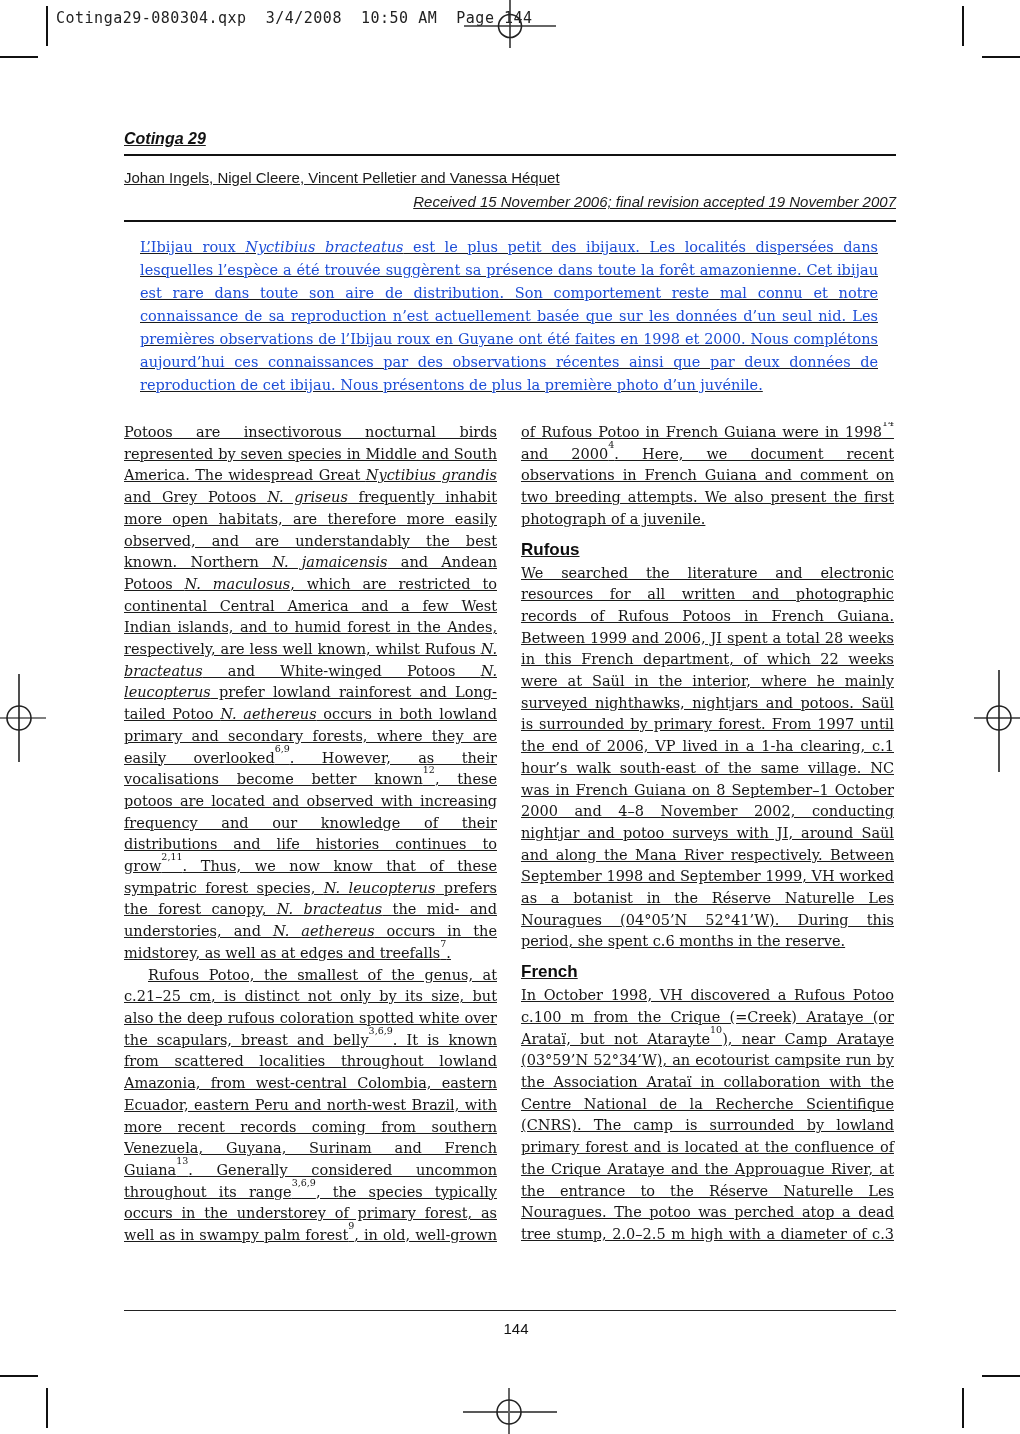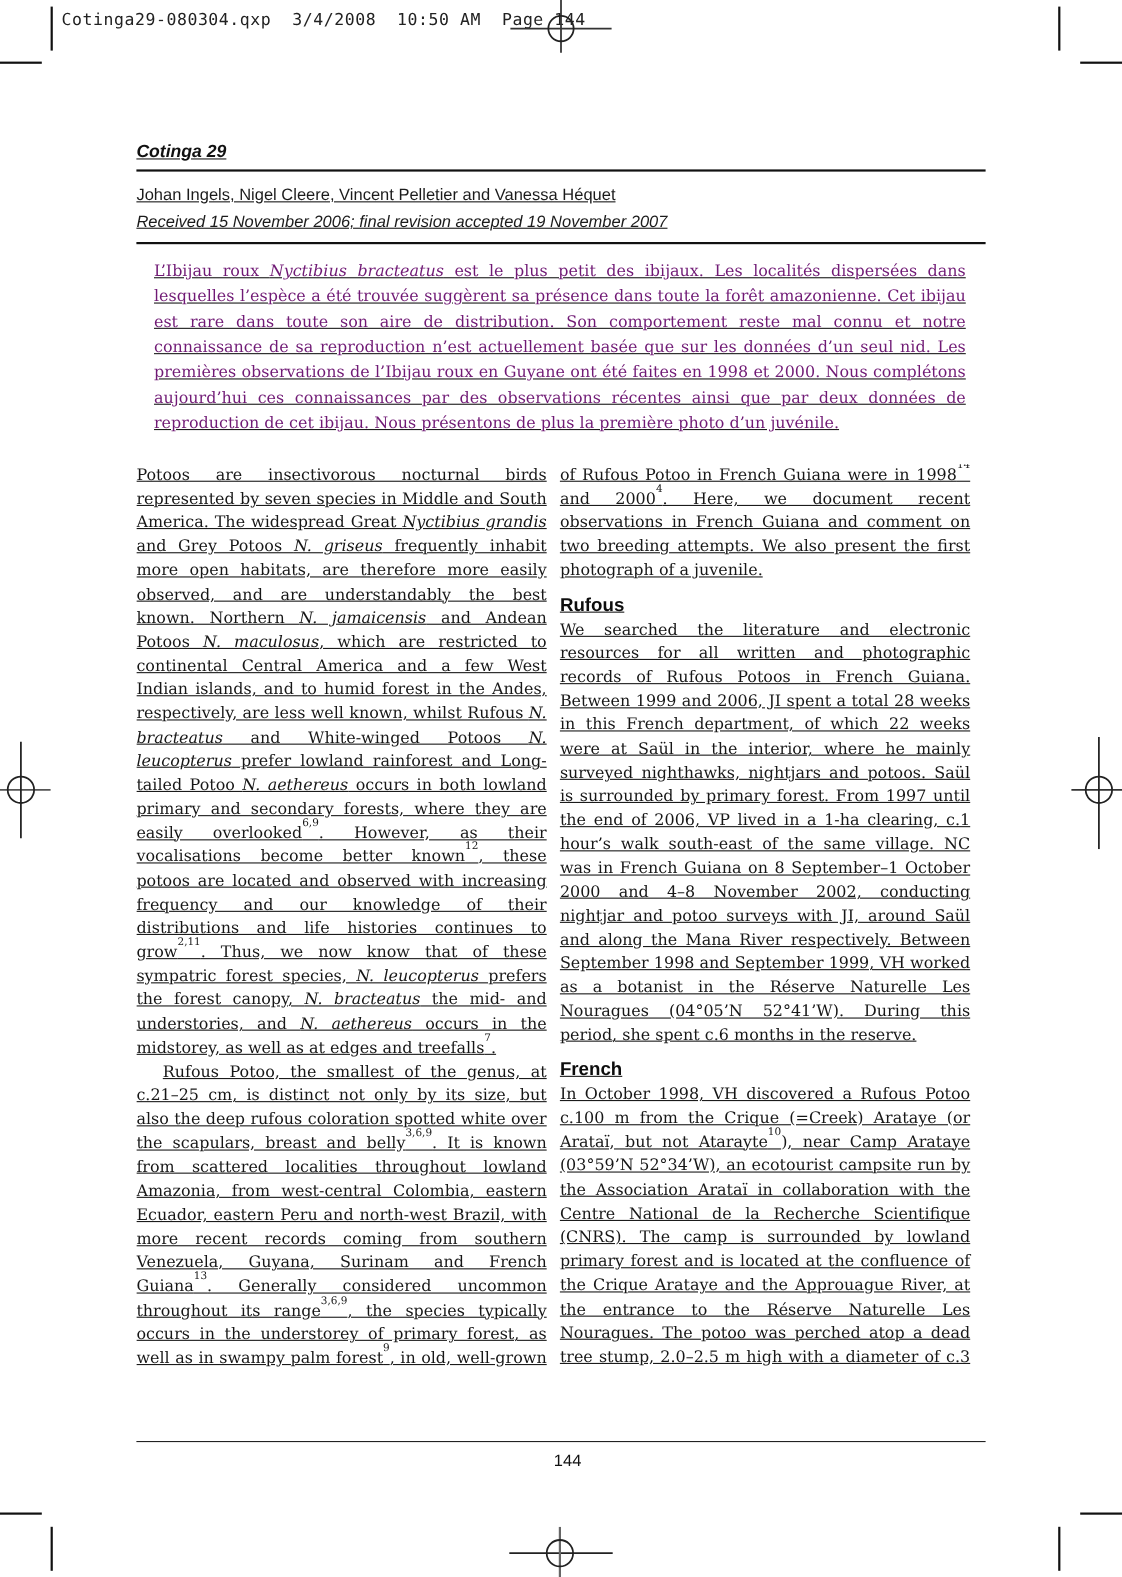--- a/index.html
+++ b/index.html
@@ -32,29 +32,29 @@
   }
   .rule { border:none; border-top:2px solid #111; }
   .rule-header { margin-top:6px; }
   .title {
     margin-top:19px;
     font:bold 23px/31px "Liberation Sans", sans-serif;
     letter-spacing:-0.2px; color:#0d0d0d;
   }
   .title i { font-style:italic; }
   .authors { margin-top:13px; font:15px "Liberation Sans", sans-serif; }
-  .received { margin-top:7px; text-align:left; font:italic 15px "Liberation Sans", sans-serif; }
+  .received { margin-top:7px; text-align:right; font:italic 15px "Liberation Sans", sans-serif; }
   .citation { margin-top:3px; text-align:right; font:15px "Liberation Sans", sans-serif; }
   .rule-abstract { margin-top:10px; }
   .abstract {
     margin:14px 18px 0 16px; text-align:justify;
-    font:14.5px/23px "DejaVu Serif", serif; color:#701a75;
+    font:14.5px/23px "DejaVu Serif", serif; color:#1d4ed8;
   }
   .columns {
-    display:flex; gap:12px; margin-top:25px; height:827px; overflow:hidden;
+    display:flex; gap:24px; margin-top:25px; height:827px; overflow:hidden;
   }
   .col { width:373px; text-align:justify; font:14.5px/21.7px "DejaVu Serif", serif; color:#161616; }
   .col p { margin:0; }
   .col p.indent { text-indent:24px; }
   .heading {
     font:bold 17px "Liberation Sans", sans-serif; color:#0d0d0d;
     margin:9px 0 3px 0; text-align:left;
   }
   sup { font-size:9.5px; line-height:0; position:relative; top:-5px; }
   

